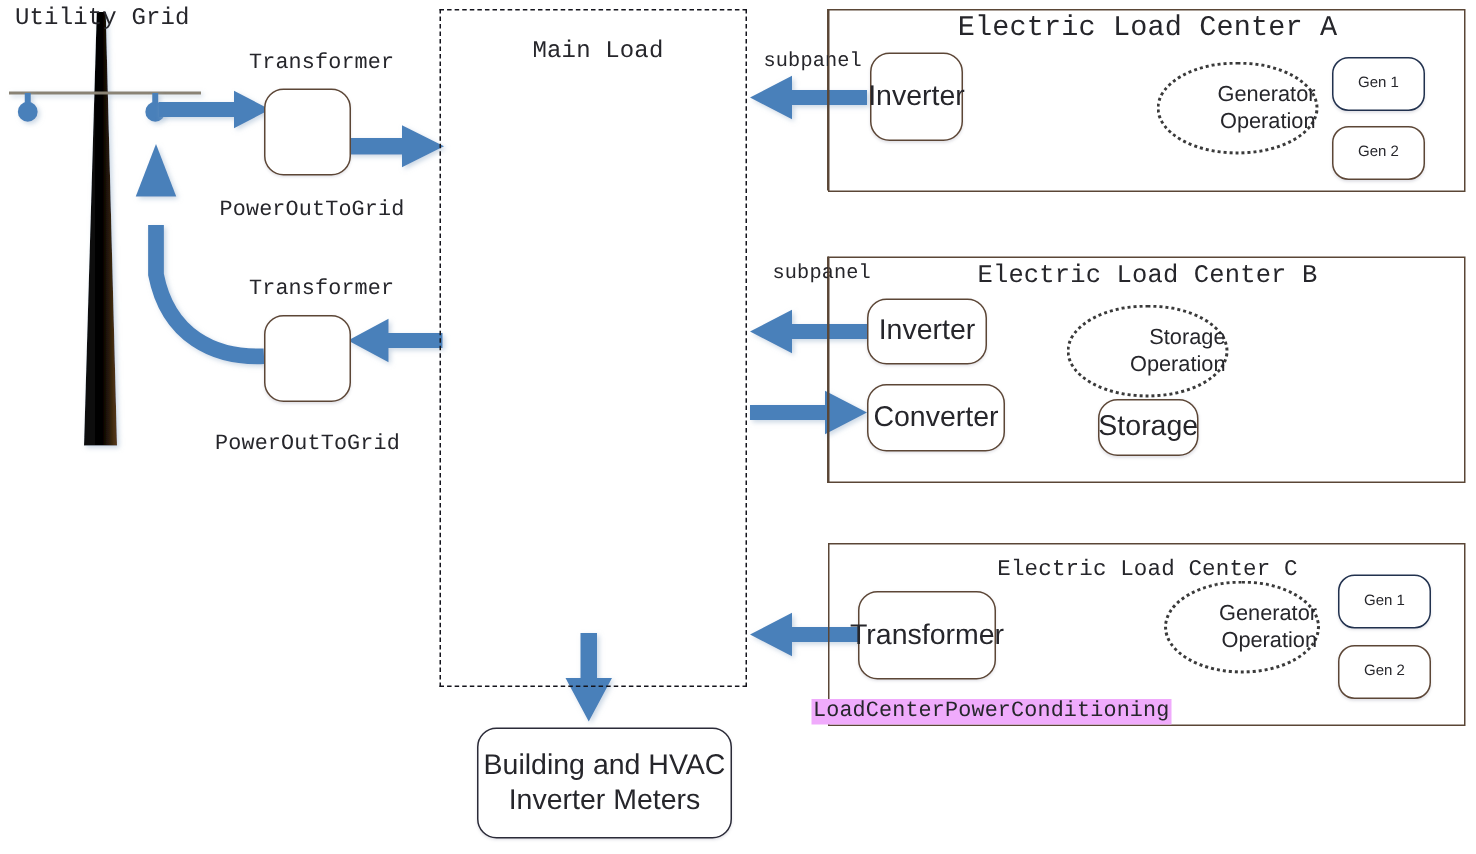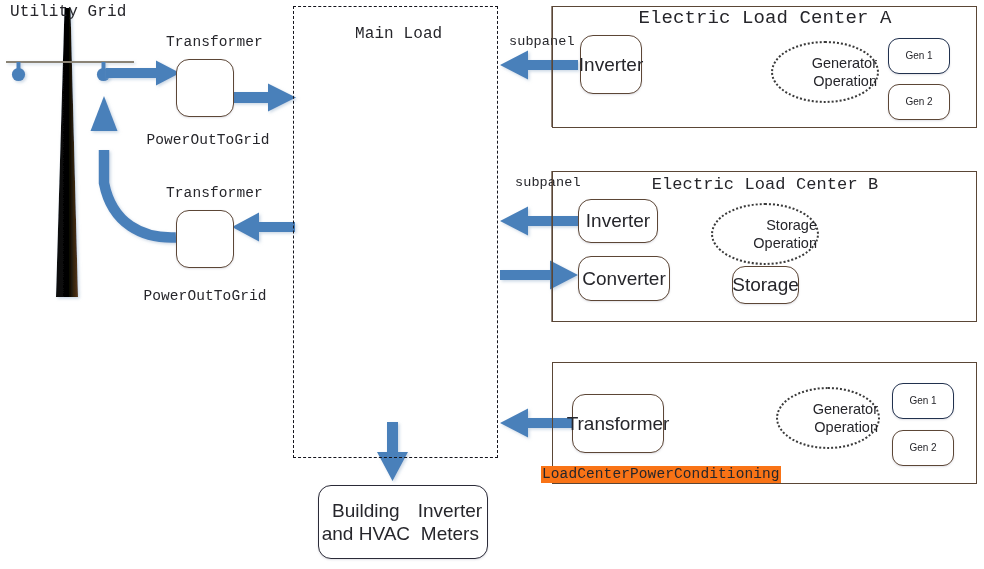--- a/index.html
+++ b/index.html
@@ -152,21 +152,21 @@
   <div class="box brown" style="left:176px;top:59px;width:58px;height:58px;"></div>
   <div class="lbl c" style="left:143px;top:132px;width:130px;">PowerOutToGrid</div>
 
   <div class="lbl c" style="left:166px;top:185px;width:82px;">Transformer</div>
   <div class="box brown" style="left:176px;top:210px;width:58px;height:58px;"></div>
   <div class="lbl c" style="left:140px;top:288px;width:130px;">PowerOutToGrid</div>
 
   <div class="panel" style="left:293px;top:6px;width:205px;height:452px;"></div>
   <div class="lbl" style="left:355px;top:25px;font-size:16px;">Main Load</div>
 
-  <div class="box" style="left:318px;top:485px;width:170px;height:74px;flex-direction:row;">
+  <div class="box" style="left:318px;top:485px;width:170px;height:74px;flex-direction:column;">
     <span>Building and HVAC</span>
     <span>Inverter Meters</span>
   </div>
 
   <div class="lbl" style="left:509px;top:34px;font-size:13.5px;">subpanel</div>
   <div class="lbl" style="left:515px;top:175px;font-size:13.5px;">subpanel</div>
 
   <div class="center" style="left:552px;top:6px;width:425px;height:122px;"></div>
   <div class="lbl c" style="left:630px;top:7px;width:270px;font-size:19px;">Electric Load Center A</div>
   <div class="box brown" style="left:580px;top:35px;width:62px;height:59px;">
@@ -193,28 +193,29 @@
   </div>
   <div class="ellipse" style="left:711px;top:203px;width:108px;height:62px;flex-direction:column;">
     <span>Storage</span>
     <span>Operation</span>
   </div>
   <div class="box brown" style="left:732px;top:266px;width:67px;height:38px;">
     <span>Storage</span>
   </div>
 
   <div class="center" style="left:552px;top:362px;width:425px;height:122px;"></div>
+  <div class="lbl c" style="left:630px;top:371px;width:270px;font-size:15px;">Electric Load Center C</div>
   <div class="box brown" style="left:572px;top:394px;width:92px;height:59px;">
     <span>Transformer</span>
   </div>
   <div class="ellipse" style="left:776px;top:387px;width:104px;height:62px;flex-direction:column;">
     <span>Generator</span>
     <span>Operation</span>
   </div>
   <div class="box navy sm" style="left:892px;top:383px;width:62px;height:36px;">
     <span>Gen 1</span>
   </div>
   <div class="box brown sm" style="left:892px;top:430px;width:62px;height:36px;">
     <span>Gen 2</span>
   </div>
-  <div class="lbl" style="left:541px;top:466px;font-size:14.5px;background:#f97316;padding:0 1px;">LoadCenterPowerConditioning</div>
+  <div class="lbl" style="left:541px;top:466px;font-size:14.5px;background:#f0abfc;padding:0 1px;">LoadCenterPowerConditioning</div>
 
 </div>
 
 </body></html>

